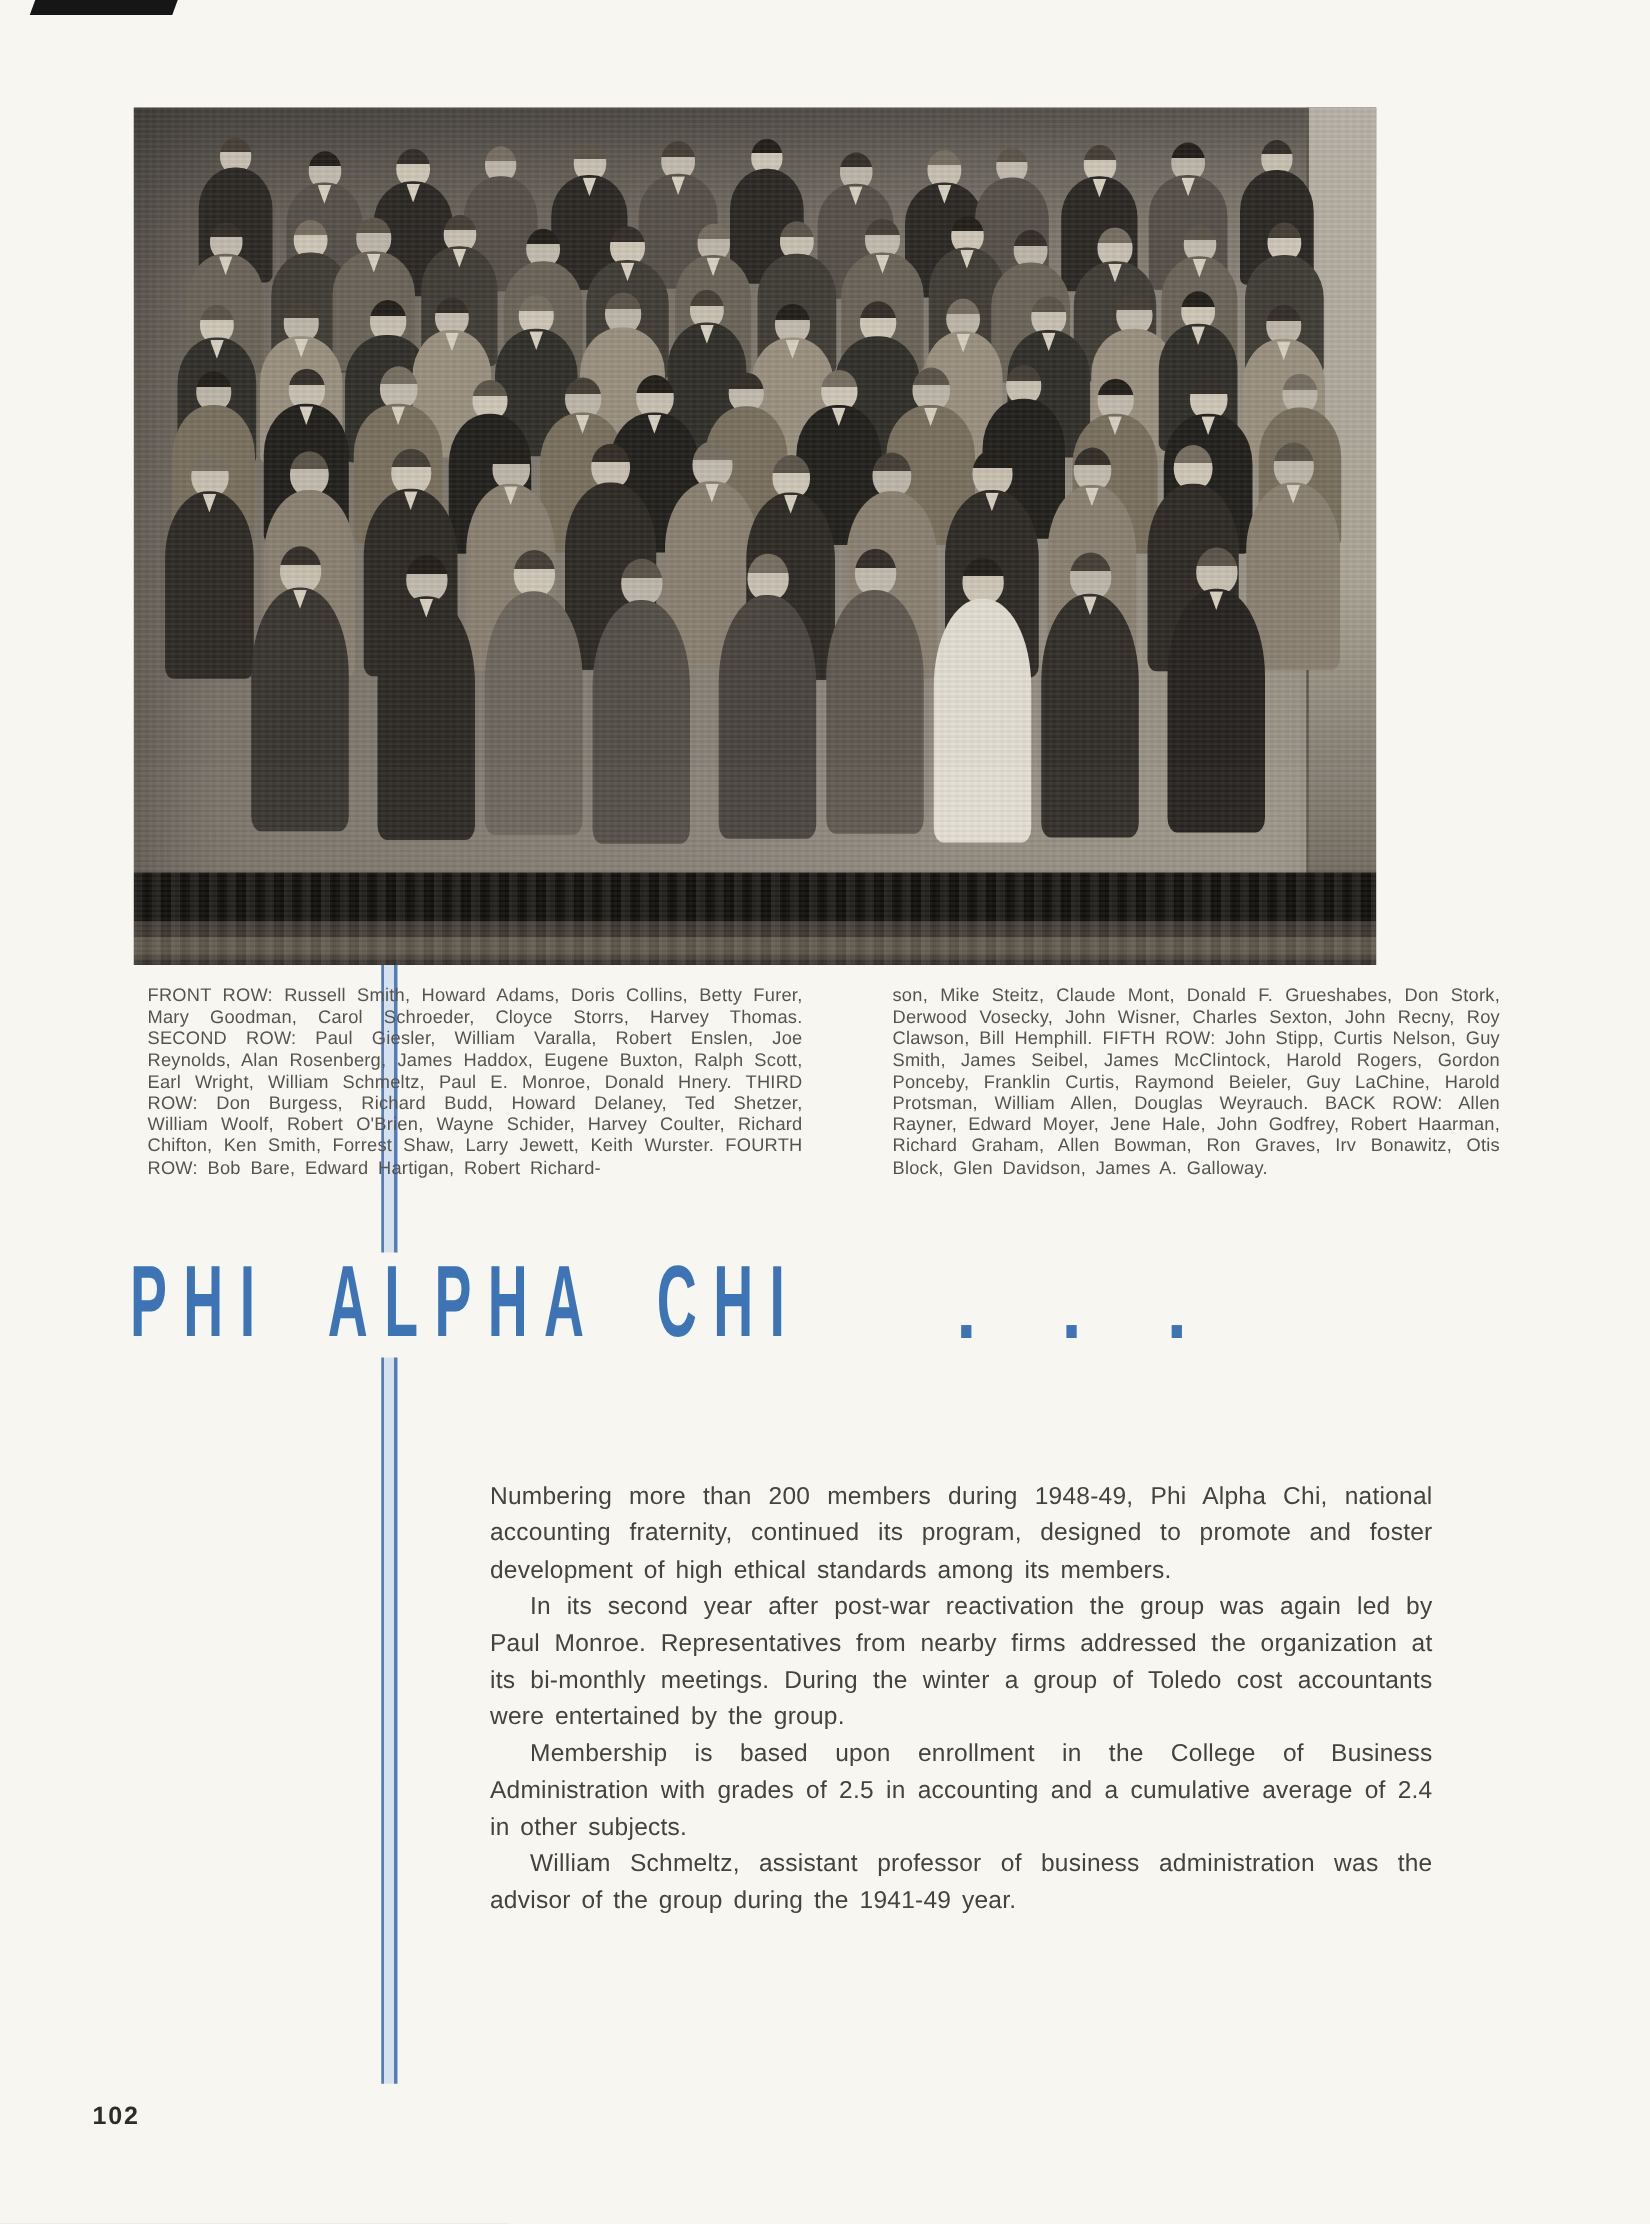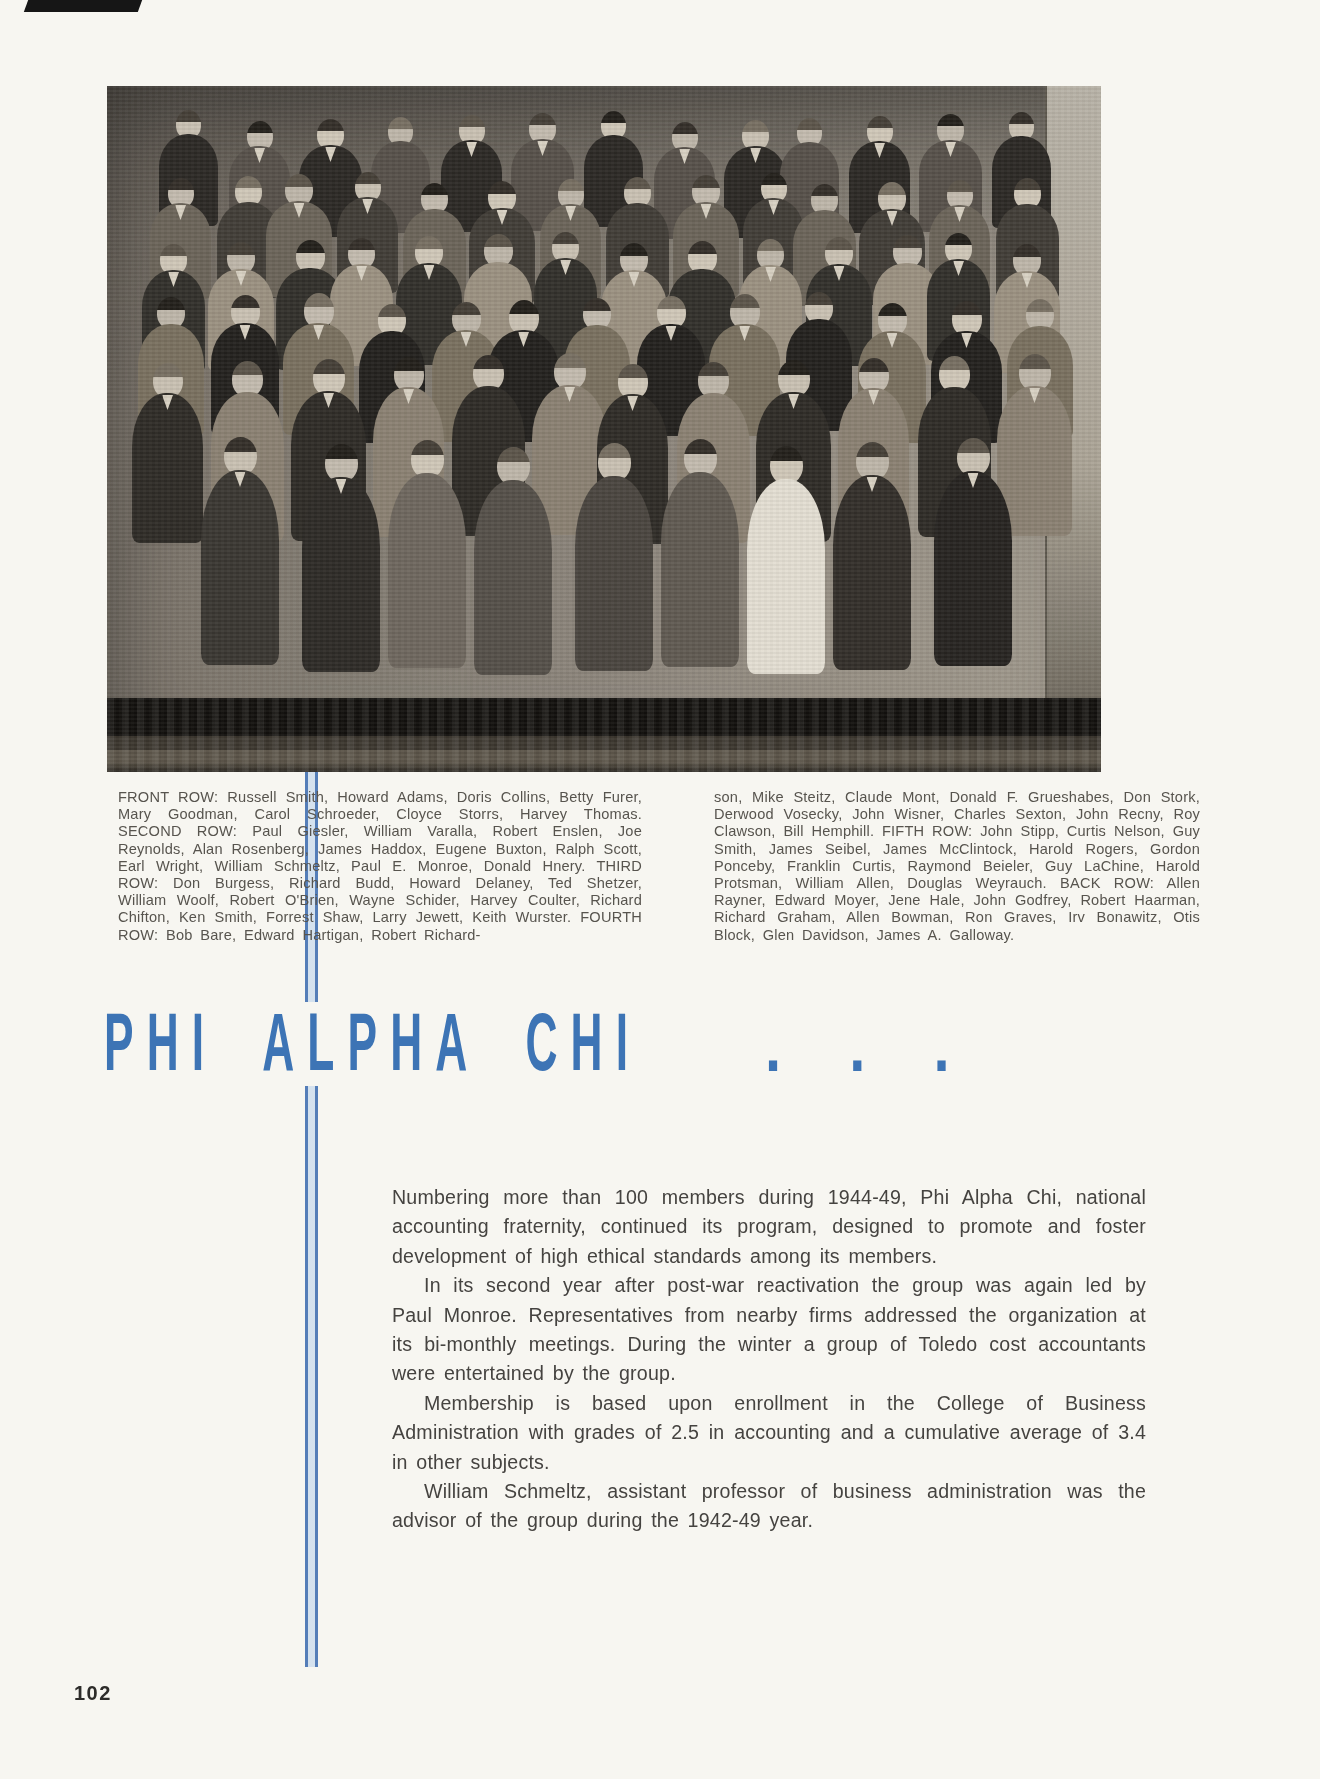--- a/index.html
+++ b/index.html
@@ -508,21 +508,21 @@
     <div class="col-left">FRONT ROW: Russell Smith, Howard Adams, Doris Collins, Betty Furer, Mary Goodman, Carol Schroeder, Cloyce Storrs, Harvey Thomas. SECOND ROW: Paul Giesler, William Varalla, Robert Enslen, Joe Reynolds, Alan Rosenberg, James Haddox, Eugene Buxton, Ralph Scott, Earl Wright, William Schmeltz, Paul E. Monroe, Donald Hnery. THIRD ROW: Don Burgess, Richard Budd, Howard Delaney, Ted Shetzer, William Woolf, Robert O'Brien, Wayne Schider, Harvey Coulter, Richard Chifton, Ken Smith, Forrest Shaw, Larry Jewett, Keith Wurster. FOURTH ROW: Bob Bare, Edward Hartigan, Robert Richard-</div>
     <div class="col-right">son, Mike Steitz, Claude Mont, Donald F. Grueshabes, Don Stork, Derwood Vosecky, John Wisner, Charles Sexton, John Recny, Roy Clawson, Bill Hemphill. FIFTH ROW: John Stipp, Curtis Nelson, Guy Smith, James Seibel, James McClintock, Harold Rogers, Gordon Ponceby, Franklin Curtis, Raymond Beieler, Guy LaChine, Harold Protsman, William Allen, Douglas Weyrauch. BACK ROW: Allen Rayner, Edward Moyer, Jene Hale, John Godfrey, Robert Haarman, Richard Graham, Allen Bowman, Ron Graves, Irv Bonawitz, Otis Block, Glen Davidson, James A. Galloway.</div>
   </div>
 
   <h1 class="heading" style="margin:0;">
     <span class="heading-title">PHI ALPHA CHI</span>
     <span class="heading-dots">. . .</span>
   </h1>
 
   <div class="body-copy">
-    <p>Numbering more than 100 members during 1944-49, Phi Alpha Chi, national accounting fraternity, continued its program, designed to promote and foster development of high ethical standards among its members.</p>
+    <p>Numbering more than 200 members during 1948-49, Phi Alpha Chi, national accounting fraternity, continued its program, designed to promote and foster development of high ethical standards among its members.</p>
     <p>In its second year after post-war reactivation the group was again led by Paul Monroe.  Representatives from nearby firms addressed the organization at its bi-monthly meetings.  During the winter a group of Toledo cost accountants were entertained by the group.</p>
-    <p>Membership is based upon enrollment in the College of Business Administration with grades of 2.5 in accounting and a cumulative average of 3.4 in other subjects.</p>
-    <p>William Schmeltz, assistant professor of business administration was the advisor of the group during the 1942-49 year.</p>
+    <p>Membership is based upon enrollment in the College of Business Administration with grades of 2.5 in accounting and a cumulative average of 2.4 in other subjects.</p>
+    <p>William Schmeltz, assistant professor of business administration was the advisor of the group during the 1941-49 year.</p>
   </div>
 
   <div class="page-number">102</div>
 
 </div>
 
 </body></html>

